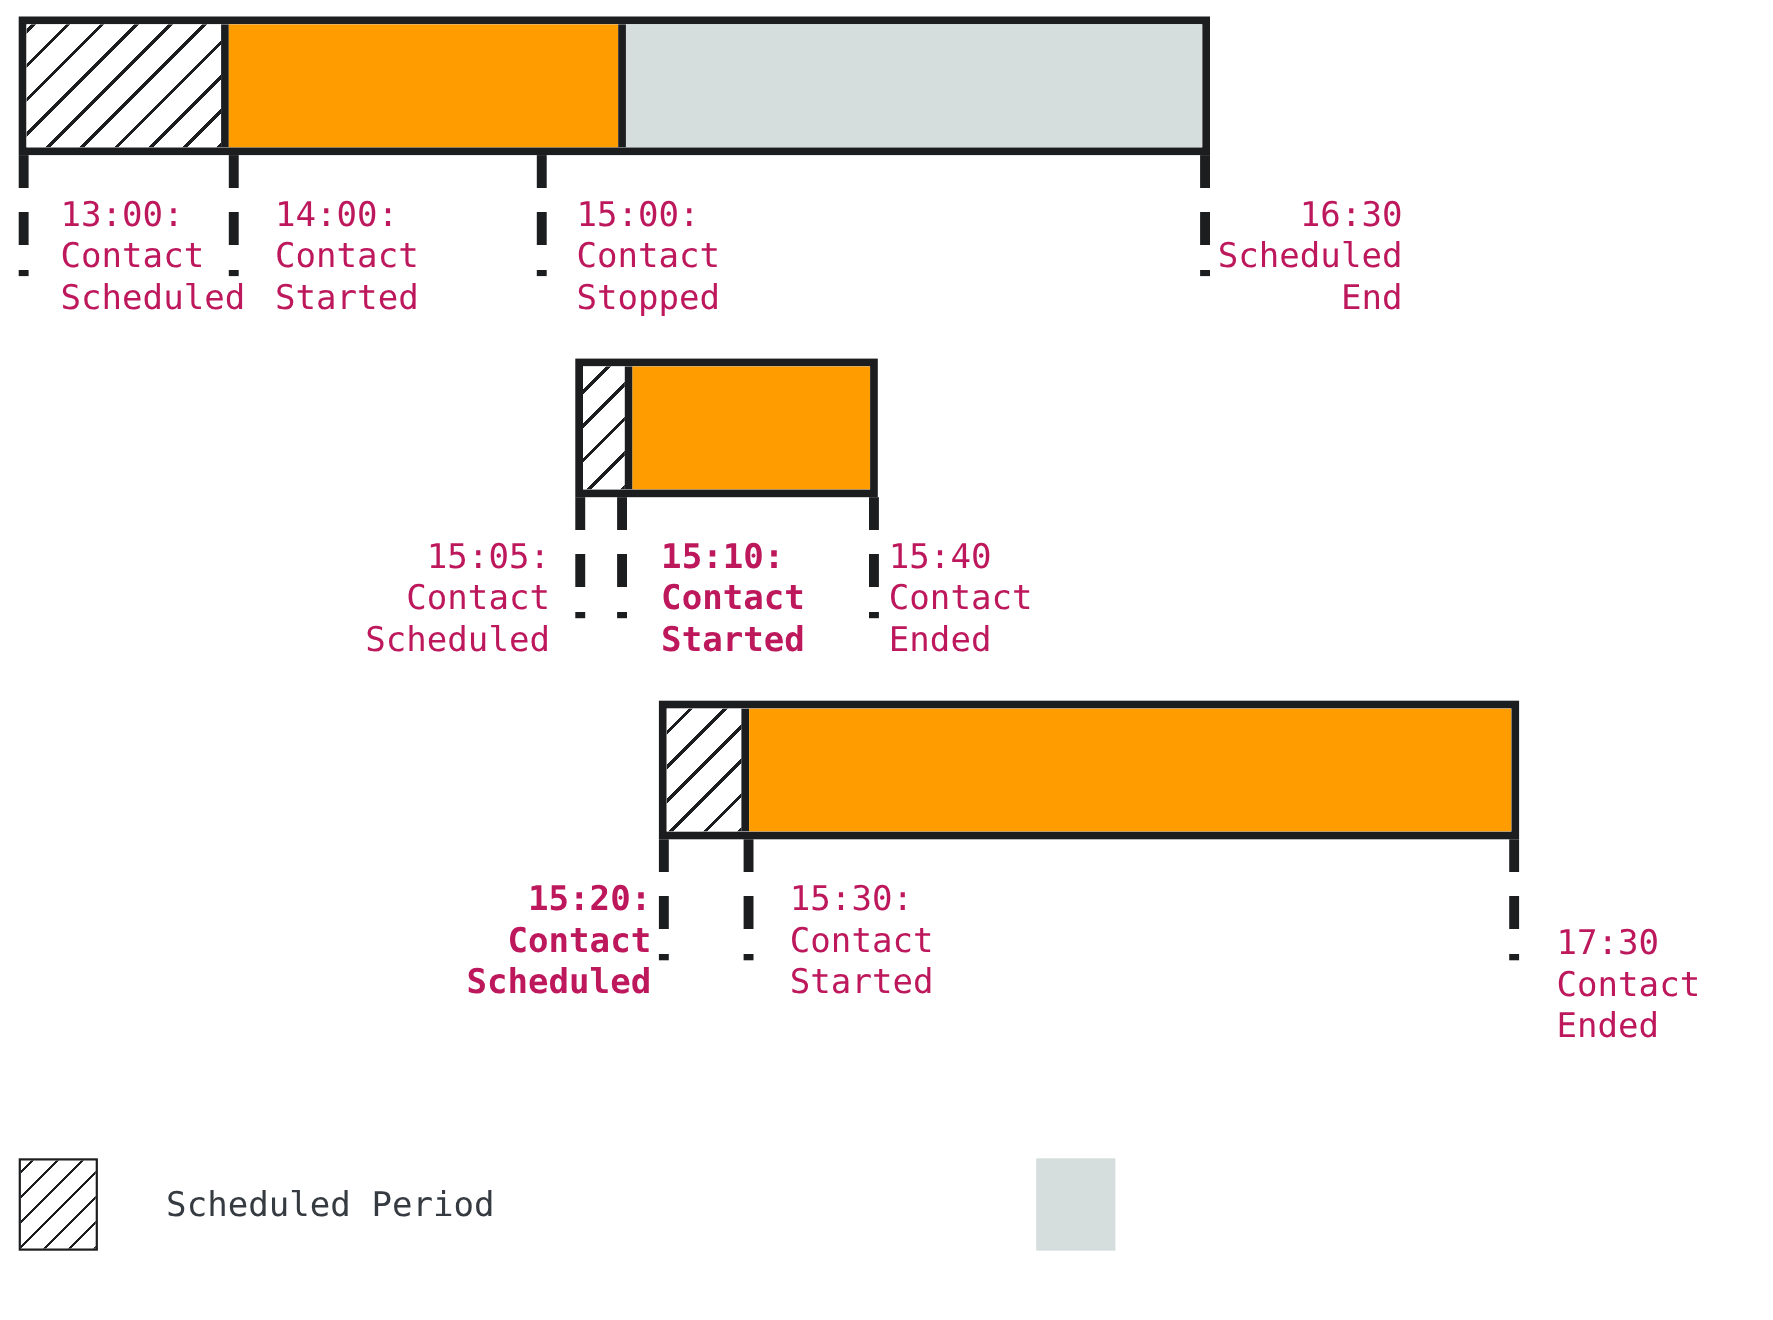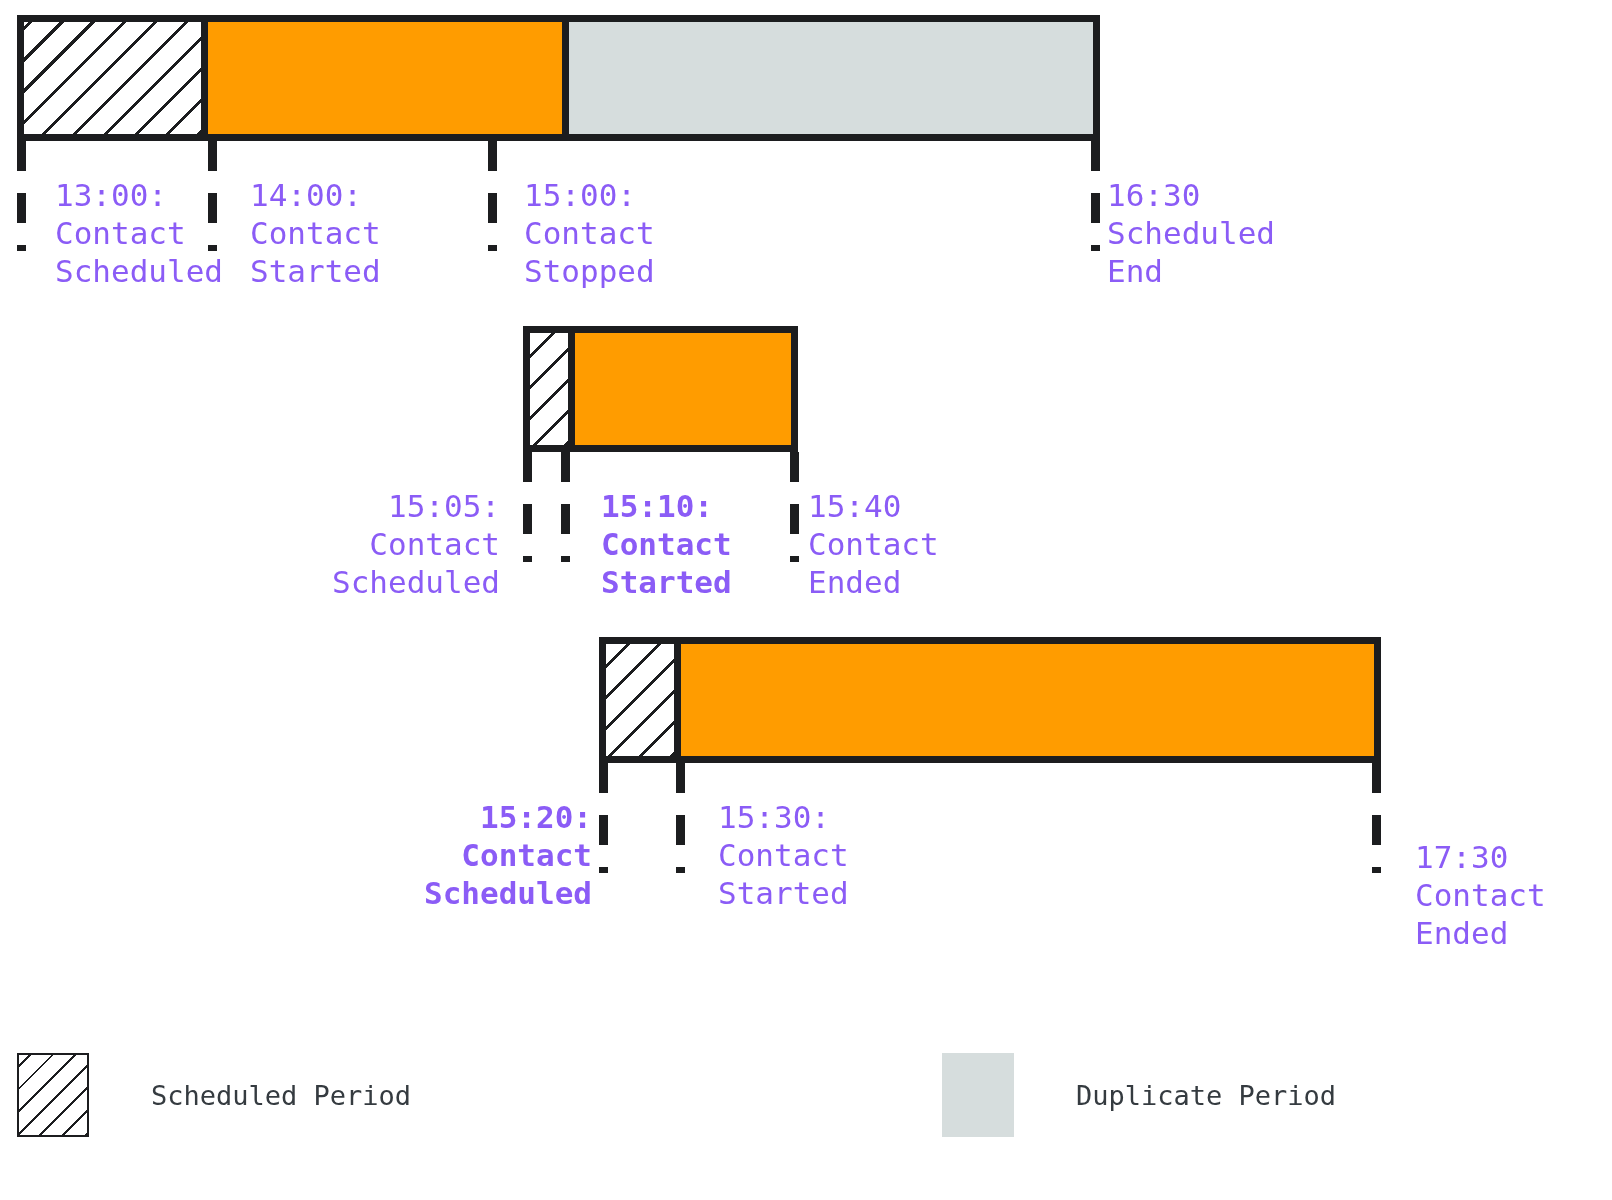--- a/index.html
+++ b/index.html
@@ -59,21 +59,21 @@
       #1c1d1f 104px, #1c1d1f 134px,
       rgba(0,0,0,0) 134px, rgba(0,0,0,0) 156px
     );
     background-size: 9px 156px;
     background-repeat: repeat-y;
   }
 
   
   .label {
     position: absolute;
-    color: #8b5cf6;
+    color: #be185d;
     font-size: 31px;
     line-height: 38px;
     white-space: pre;
     letter-spacing: 0px;
   }
   .label.right { text-align: right; }
 
   
   #legend {
     position: absolute;
@@ -100,21 +100,21 @@
     background-image:
       repeating-linear-gradient(-45deg,
         #1c1d1f 0px, #1c1d1f 2px,
         rgba(0,0,0,0) 2px, rgba(0,0,0,0) 16px);
     border: 2px solid #1c1d1f;
   }
   .swatch.metered   { background-color: #ff9c00; }
   .swatch.duplicate { background-color: #d6dddd; }
   .legend-text {
     margin-left: 62px;
-    font-size: 27px;
+    font-size: 31px;
     line-height: 31px;
     color: #353b40;
     white-space: pre;
   }
 </style>
 </head>
 <body>
 
 <div id="stage">
 
@@ -128,21 +128,21 @@
   <div class="tick" style="left:208px; top:141px; height:110px;"></div>
   <div class="tick" style="left:488px; top:141px; height:110px;"></div>
   <div class="tick" style="left:1091px;top:141px; height:110px;"></div>
 
   <div class="label" style="left:55px; top:176px;"><span>13:00:</span><br><span>Contact</span><br><span>Scheduled</span></div>
 
   <div class="label" style="left:250px; top:176px;"><span>14:00:</span><br><span>Contact</span><br><span>Started</span></div>
 
   <div class="label" style="left:524px; top:176px;"><span>15:00:</span><br><span>Contact</span><br><span>Stopped</span></div>
 
-  <div class="label" style="left:1107px; top:176px;"><span>16:30</span><br><span>Scheduled</span><br><span>End</span></div>
+  <div class="label" style="left:1107px; top:176px;text-align:right;"><span>16:30</span><br><span>Scheduled</span><br><span>End</span></div>
 
   <div class="bar" style="left:523px; top:326px; width:275px; height:126px;">
     <div class="seg scheduled" style="width:45px;"></div>
     <div class="seg metered" style="flex:1 1 auto;"></div>
   </div>
 
   <div class="tick" style="left:523px; top:452px; height:110px;"></div>
   <div class="tick" style="left:561px; top:452px; height:110px;"></div>
   <div class="tick" style="left:790px; top:452px; height:110px;"></div>
 
@@ -170,18 +170,17 @@
   <div id="legend">
 
     <div class="legend-item" style="left:17px;">
       <div class="swatch scheduled"></div>
       <div class="legend-text">Scheduled Period</div>
     </div>
 
 
     <div class="legend-item" style="left:942px;">
       <div class="swatch duplicate"></div>
-      <div class="legend-text">Duplicate Period</div>
     </div>
 
   </div>
 
 </div>
 
 </body></html>

